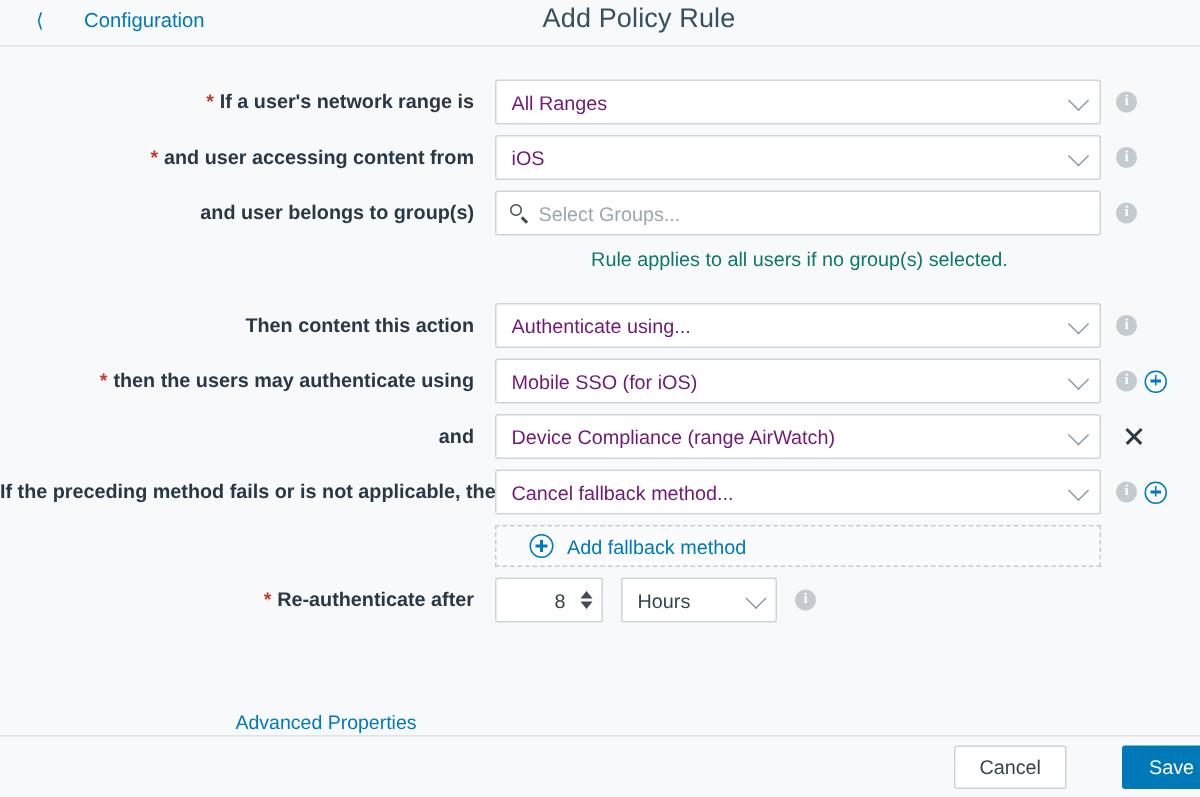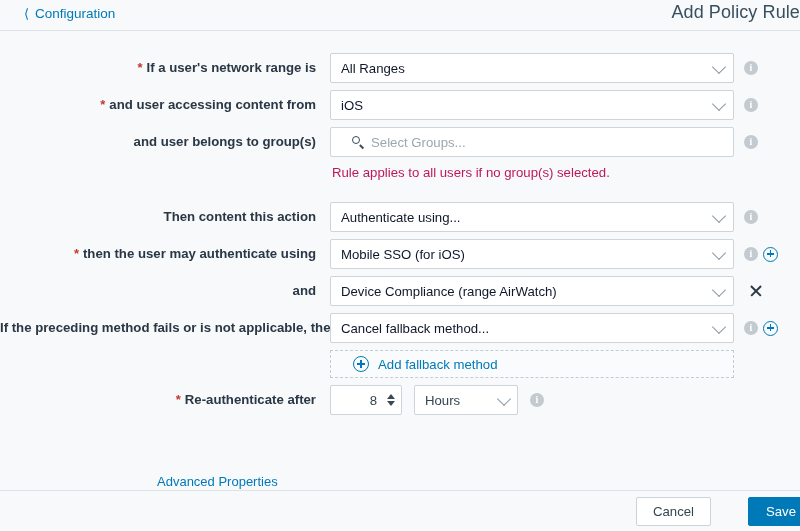--- a/index.html
+++ b/index.html
@@ -42,28 +42,28 @@
     cursor: pointer;
     text-decoration: none;
   }
   .back-chevron {
     display: inline-block;
     font-size: 13px;
     line-height: 1;
     color: #0079b8;
     transform: translateY(0px);
   }
-  .back-label { color: #0079b8; }
+  .back-label { color: #0079b8; margin-left: 21px; }
 
   .page-title {
     position: absolute;
     left: 12px;
     right: 0;
     top: 2px;
-    text-align: right;
+    text-align: center;
     font-size: 18px;
     color: #384f5f;
     font-weight: 400;
     letter-spacing: .1px;
     padding-left: 40px;
   }
 
   
   .form {
     position: relative;
@@ -110,36 +110,36 @@
     color: #33454f;
     display: flex;
     align-items: center;
     padding: 0 26px 0 10px;
     cursor: pointer;
   }
   .select .sel-text {
     white-space: nowrap;
     overflow: hidden;
     text-overflow: ellipsis;
-    color: #0f172a;
+    color: #701a75;
   }
   .chev {
     position: absolute;
     right: 9px;
     top: 50%;
     width: 9px;
     height: 9px;
     margin-top: -6px;
     border-right: 1.4px solid #8b9aa5;
     border-bottom: 1.4px solid #8b9aa5;
     transform: rotate(45deg);
     pointer-events: none;
   }
 
-  .searchbox { padding-left: 20px; cursor: text; }
+  .searchbox { padding-left: 8px; cursor: text; }
   .search-icon {
     flex: 0 0 auto;
     width: 14px;
     height: 14px;
     margin-right: 6px;
     position: relative;
   }
   .search-icon::before {
     content: "";
     position: absolute;
@@ -155,23 +155,24 @@
     left: 9px; top: 9px;
     width: 5px; height: 1.6px;
     background: #3d4a54;
     transform: rotate(45deg);
     transform-origin: left center;
   }
   .placeholder { color: #9aa7b0; }
 
   .hint {
     font-size: 13.2px;
-    color: #be185d;
+    color: #0f766e;
     line-height: 18px;
     padding-left: 2px;
+    text-align: center;
   }
 
   
   .icon-slot {
     position: absolute;
     left: 414px;
     top: 0;
     height: 30px;
     display: flex;
     align-items: center;
@@ -447,21 +448,21 @@
           <span class="chev"></span>
         </div>
         <div class="icon-slot">
           <span class="info-icon">i</span>
         </div>
       </div>
     </div>
 
     <div class="row">
       <div class="label-col">
-        <span class="req">*</span><span>then the user may authenticate using</span>
+        <span class="req">*</span><span>then the users may authenticate using</span>
       </div>
       <div class="ctrl-col">
         <div class="select">
           <span class="sel-text">Mobile SSO (for iOS)</span>
           <span class="chev"></span>
         </div>
         <div class="icon-slot">
           <span class="info-icon">i</span>
           <span class="plus-icon"></span>
         </div>

